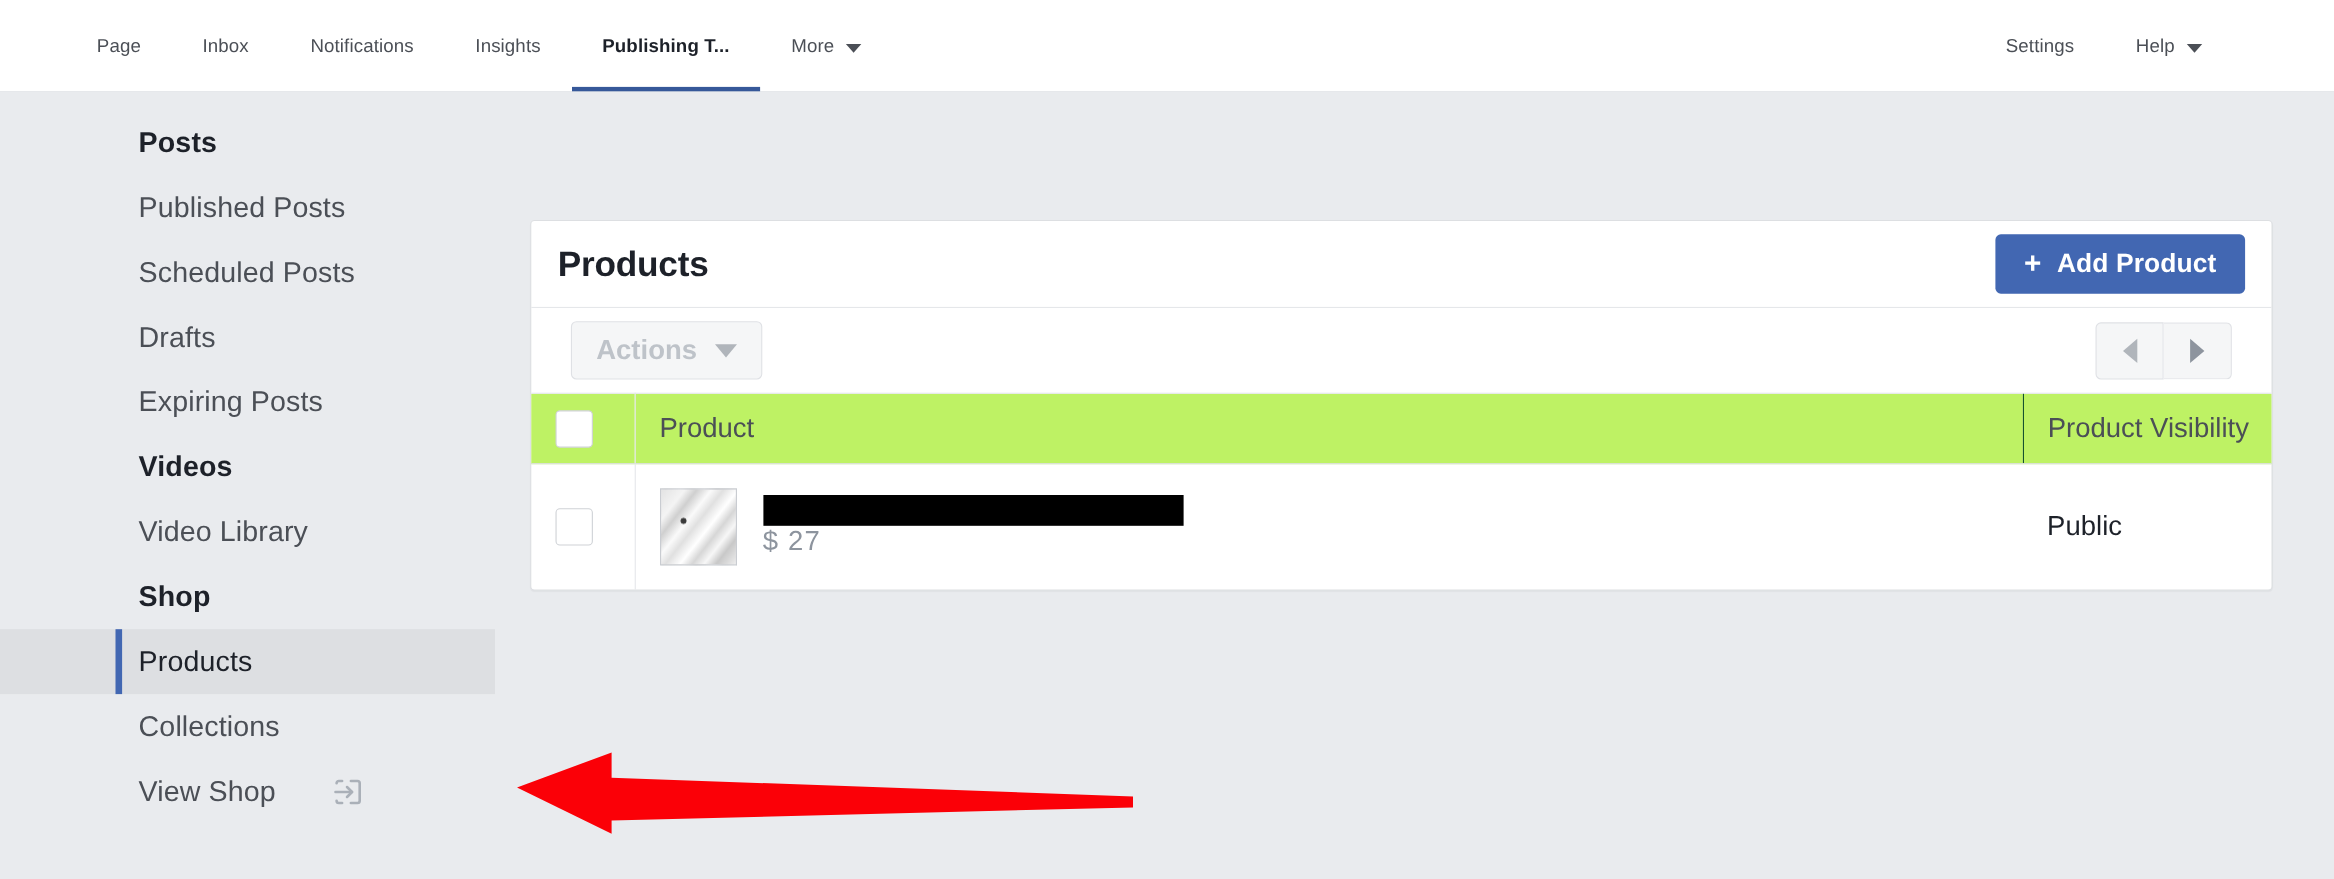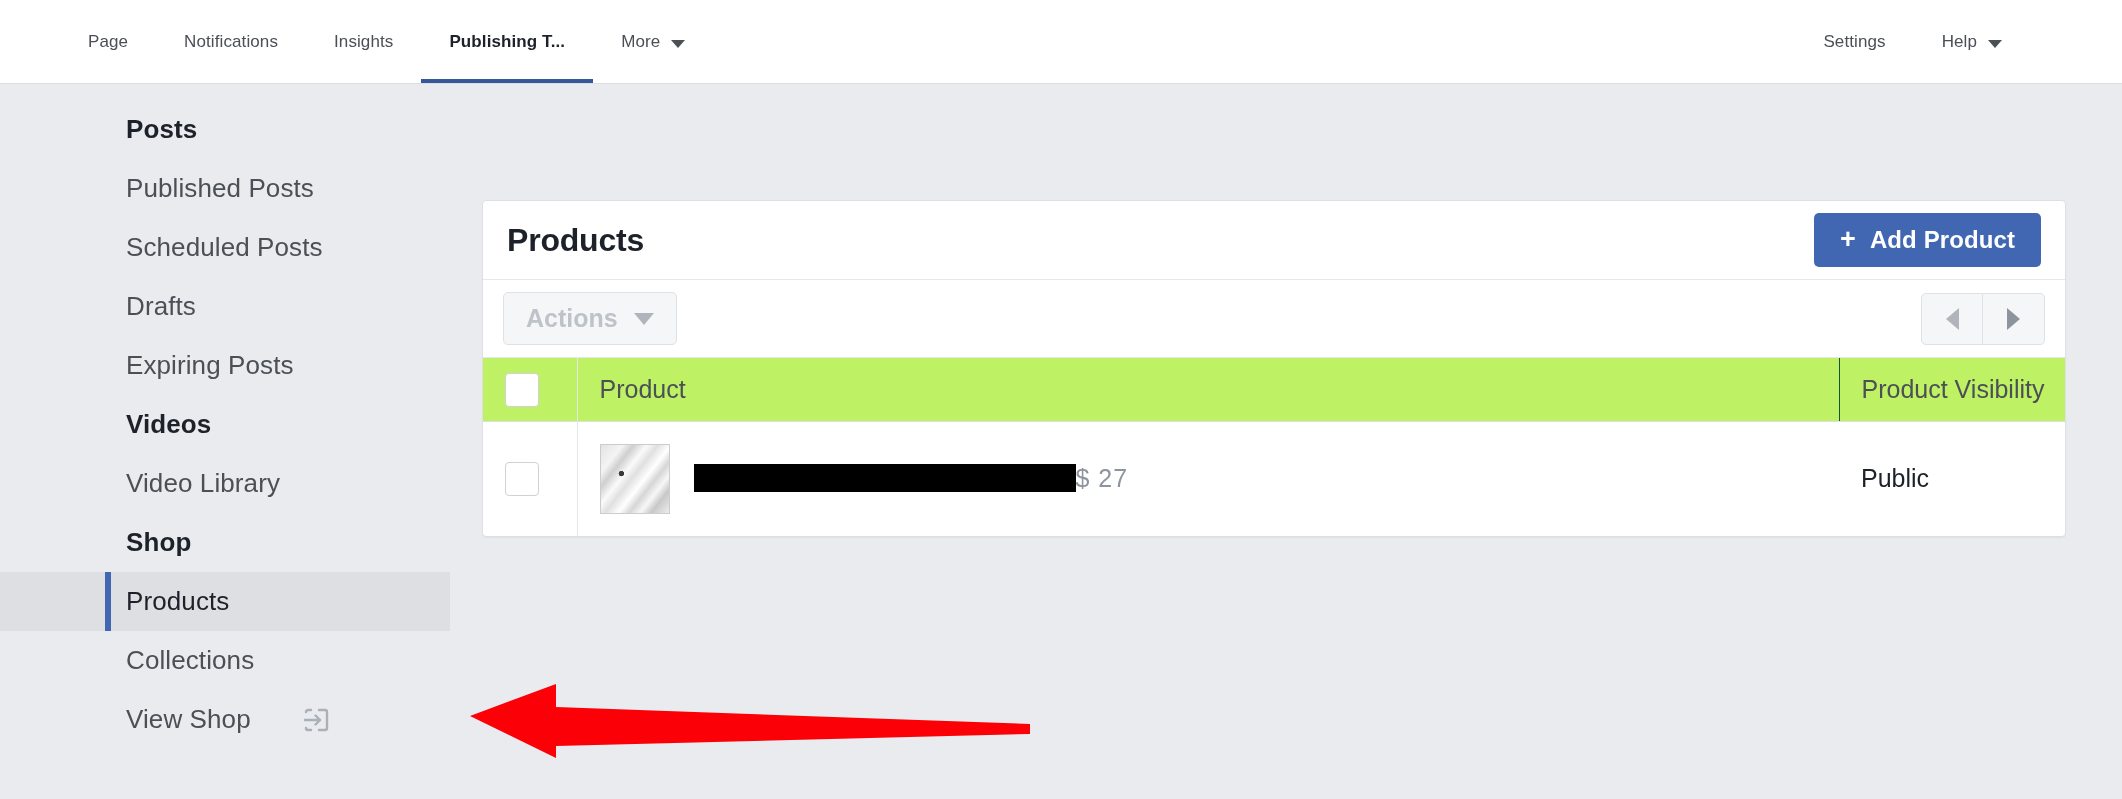--- a/index.html
+++ b/index.html
@@ -188,21 +188,21 @@
     position: relative;
     top: -1px;
   }
 
   
   .toolbar {
     height: 78px;
     border-top: 1px solid #e5e7ea;
     display: flex;
     align-items: center;
-    padding: 0 20px;
+    padding: 0 36px;
   }
 
   .actions-btn {
     background: #f5f6f7;
     border: 1px solid #dfe1e5;
     border-radius: 5px;
     color: #bec3c9;
     font-size: 25px;
     font-weight: bold;
     padding: 11px 22px;
@@ -295,21 +295,21 @@
     height: 70px;
     border: 1px solid #c9ccd1;
     flex: none;
     background:
       radial-gradient(circle at 30% 42%, #3a3a3a 0 2.5px, transparent 3px),
       linear-gradient(128deg, #e3e3e3 0%, #f4f4f4 18%, #cfcfcf 27%, #fafafa 38%, #e0e0e0 47%,
                       #ffffff 58%, #d6d6d6 67%, #f7f7f7 76%, #c8c8c8 85%, #ededed 100%),
       #e8e8e8;
   }
 
-  .prod-meta { display: flex; flex-direction: row; }
+  .prod-meta { display: flex; flex-direction: column; }
 
   .redacted {
     width: 382px;
     height: 28px;
     background: #000000;
   }
 
   .price { font-size: 25px; color: #8d949e; letter-spacing: 1px; }
 
   .vis-cell { font-size: 25px; color: #1d2129; padding-left: 22px; }
@@ -324,20 +324,23 @@
     pointer-events: none;
   }
 </style>
 </head>
 <body>
 
 <div class="topbar">
   <nav class="nav-left">
     <div class="nav-item">
       <span>Page</span>
+    </div>
+    <div class="nav-item">
+      <span>Inbox</span>
     </div>
     <div class="nav-item">
       <span>Notifications</span>
     </div>
     <div class="nav-item">
       <span>Insights</span>
     </div>
     <div class="nav-item active">
       <span>Publishing T...</span>
     </div>

